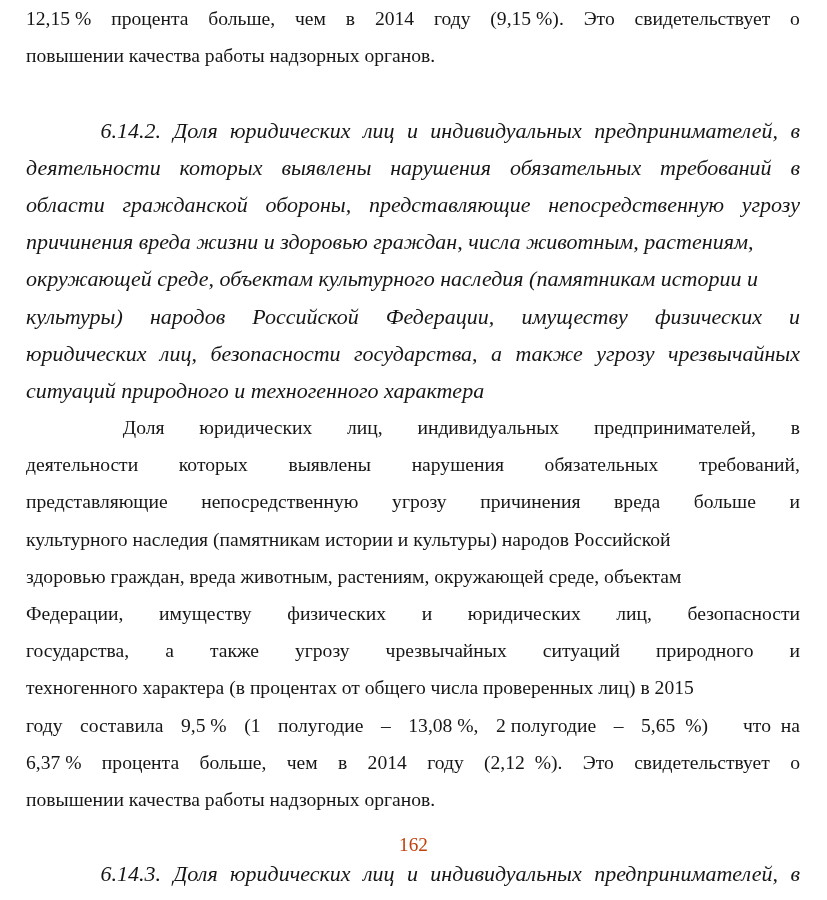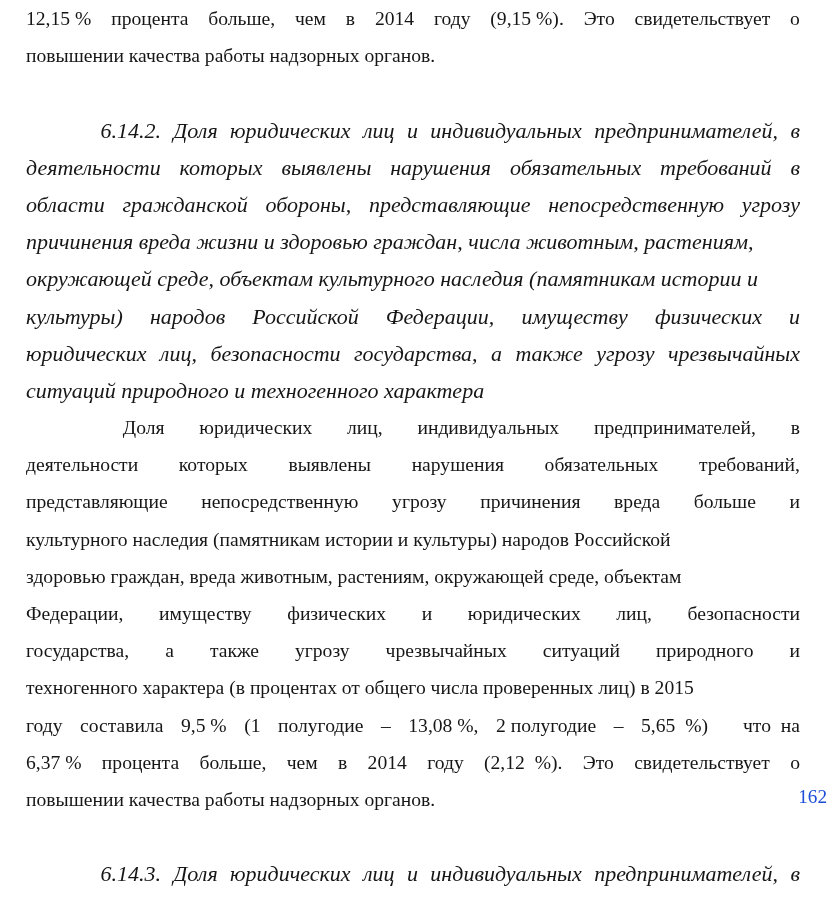--- a/index.html
+++ b/index.html
@@ -62,26 +62,26 @@
   }
 
   .spacer {
     height: 37.2px;
   }
 
   .folio {
     position: absolute;
     left: 0;
     right: 0;
-    top: 784px;
-    text-align: right;
+    top: 832px;
+    text-align: center;
     font-size: 19.2px;
     line-height: 26px;
     font-family: "Liberation Serif", "DejaVu Serif", serif;
-    color: #1d4ed8;
+    color: #c2410c;
   }
 </style>
 </head>
 <body>
 
 <div class="page">
   <div class="body-text">
 
     <div>
         <div class="ln justify"><span class="w">12,15 %</span><span class="w">процента</span><span class="w">больше,</span><span class="w">чем</span><span class="w">в</span><span class="w">2014</span><span class="w">году</span><span class="w">(9,15 %).</span><span class="w">Это</span><span class="w">свидетельствует</span><span class="w">о</span></div>

